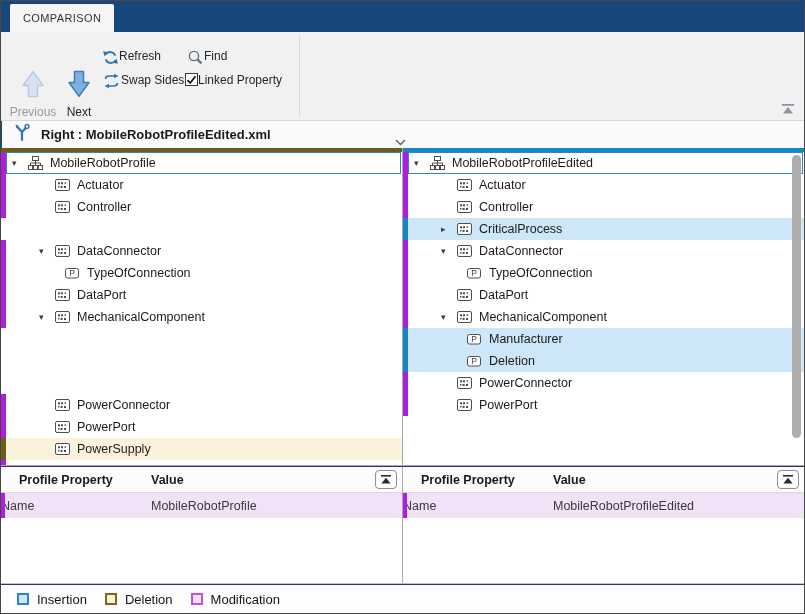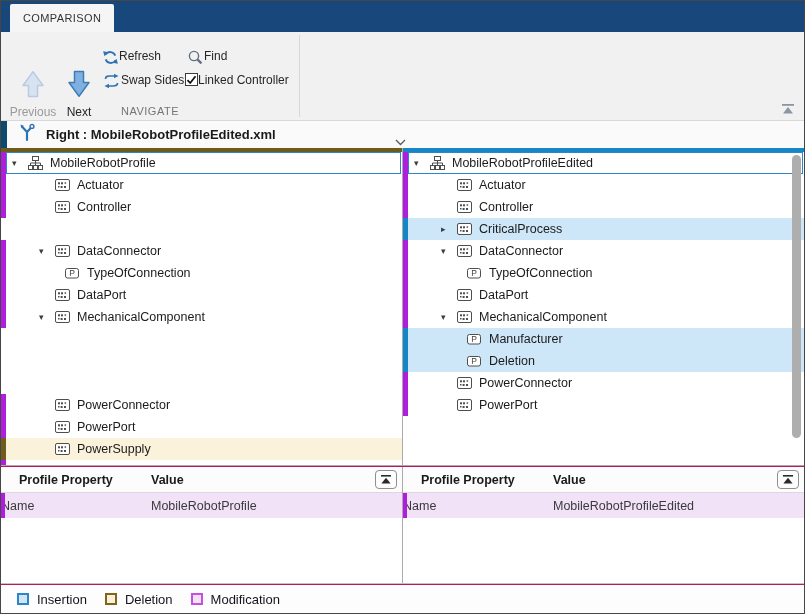--- a/index.html
+++ b/index.html
@@ -1,38 +1,38 @@
 <!DOCTYPE html>
 <html><head>
 <meta charset="utf-8">
 <style>
   * { box-sizing: border-box; margin: 0; padding: 0; }
   body { font-family: "Liberation Sans", sans-serif; background: #fff; }
-  .window { position: relative; width: 805px; height: 614px; border: 1px solid #464646; background: #be185d; overflow: hidden; text-decoration: underline; }
+  .window { position: relative; width: 805px; height: 614px; border: 1px solid #464646; background: #4c1d95; overflow: hidden; text-decoration: underline; }
 
   
   .titlebar { position: absolute; top: 0; left: 0; right: 0; height: 31px; background: #17477B; }
   .tab { position: absolute; left: 9px; top: 3px; height: 28px; line-height: 28px; padding: 0 13px;
          background: #F5F5F5; color: #333; font-size: 11px; letter-spacing: .4px; border-radius: 2px 2px 0 0; }
 
   
   .ribbon { position: absolute; top: 31px; left: 0; right: 0; height: 89px; background: #F1F1F1; border-bottom: 1px solid #D9D9D9; }
   .bigbtn { position: absolute; top: 38px; width: 56px; text-align: center; }
   .bigbtn .lbl { display: block; margin-top: 3px; font-size: 12px; color: #262626; text-align: center; }
   .bigbtn.disabled .lbl { color: #9A9A9A; }
   .hbtn { position: absolute; display: flex; align-items: flex-start; font-size: 12px; color: #262626; }
   .section-label { position: absolute; top: 73px; left: 0; width: 298px; text-align: center; font-size: 11px; color: #757575; letter-spacing: .5px; }
   .rib-divider { position: absolute; top: 3px; left: 298px; width: 1px; height: 82px; background: #D8D8D8; }
   .rib-collapse { position: absolute; right: 8px; top: 70px; width: 16px; height: 14px; }
   .checkbox { width: 13px; height: 13px; border: 1.5px solid #3A3A3A; background: #fff; display: inline-flex; align-items: center; justify-content: center; }
 
   
   .pheaders { position: absolute; top: 120px; left: 0; right: 0; height: 27px; display: flex; background: #FAFAFA; }
   .pheader { position: relative; width: 401px; display: flex; align-items: center; padding-left: 11px; }
-  .pheader.right { width: 418px; border-left: 6px solid #0c4a6e; }
+  .pheader.right { width: 418px; border-left: 1px solid #0c4a6e; }
   .pheader .ptitle { font-size: 13px; font-weight: bold; color: #1A1A1A; margin-left: 10px; }
   .pheader .chev { position: absolute; right: 13px; top: 11px; }
 
   
   .trees { position: absolute; top: 147px; left: 0; right: 0; height: 318px; display: flex; border-bottom: 1px solid #ABABAB; }
   .treewrap { position: relative; width: 401px; background: #fff; overflow: hidden; }
   .treewrap.right { width: 402px; border-left: 1px solid #ABABAB; }
   .topbar { height: 4px; width: 100%; }
   .trow { position: relative; height: 22px; display: flex; align-items: center; }
   .gut { position: absolute; left: 0; top: 0; bottom: 0; width: 5px; }
@@ -128,24 +128,23 @@
         </svg>
       </span>
       <span>Find</span>
     </div>
     <div class="hbtn" style="left:184px;top:41px;">
       <span class="checkbox">
         <svg width="11" height="10" viewBox="0 0 11 10">
             <path d="M1.5 5.2 L4.2 8 L9.5 1.2" fill="none" stroke="#111" stroke-width="1.8"></path>
           </svg>
       </span>
-      <span>Linked Controller</span>
-    </div>
-
-    <div class="section-label">NAVIGATE</div>
+      <span>Linked Property</span>
+    </div>
+
     <div class="rib-divider"></div>
     <div class="rib-collapse">
       <svg width="16" height="14" viewBox="0 0 16 14">
           <rect x="2" y="2" width="12" height="1.8" fill="#8A97A3"></rect>
           <path d="M8 5 L13 11.5 H3 Z" fill="#8A97A3"></path>
         </svg>
     </div>
   </div>
 
   <div class="pheaders">

